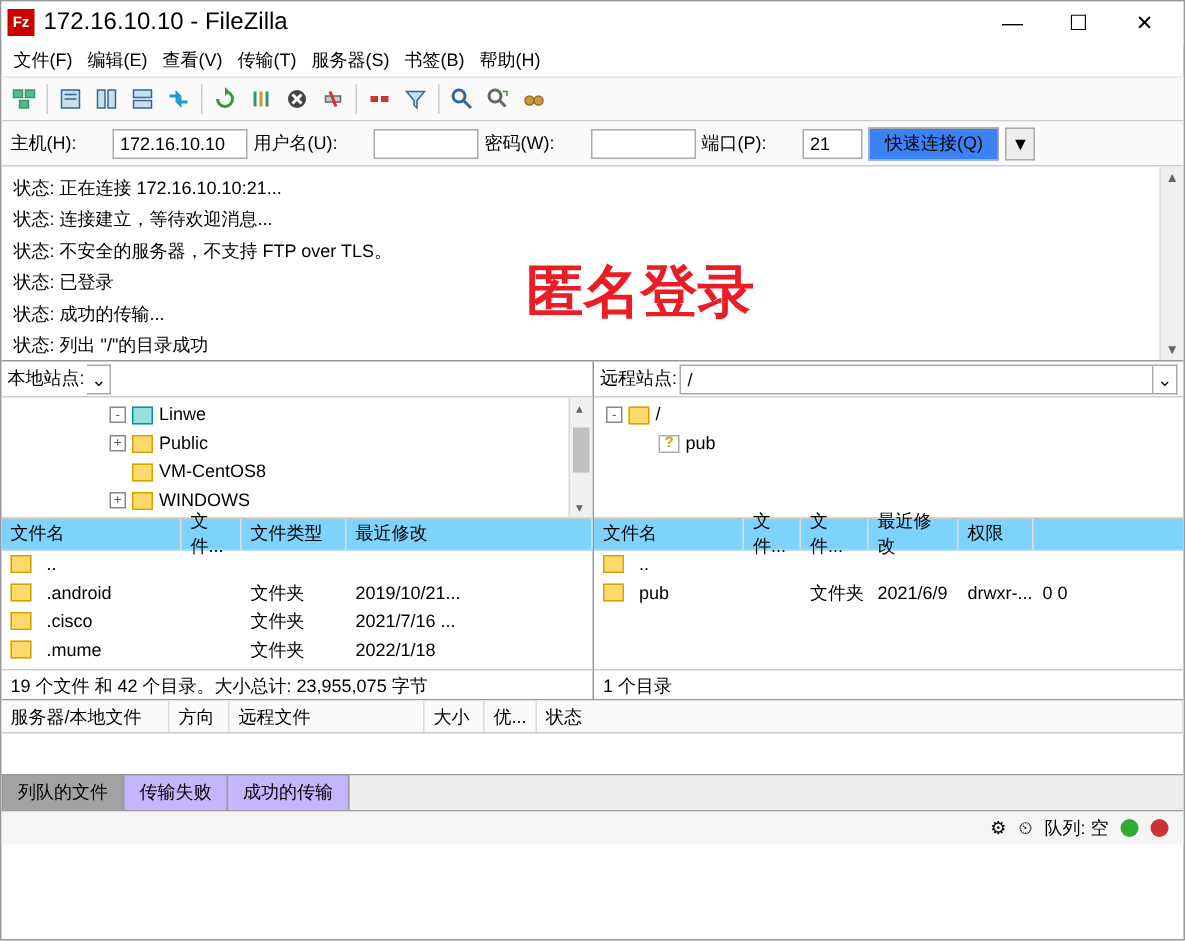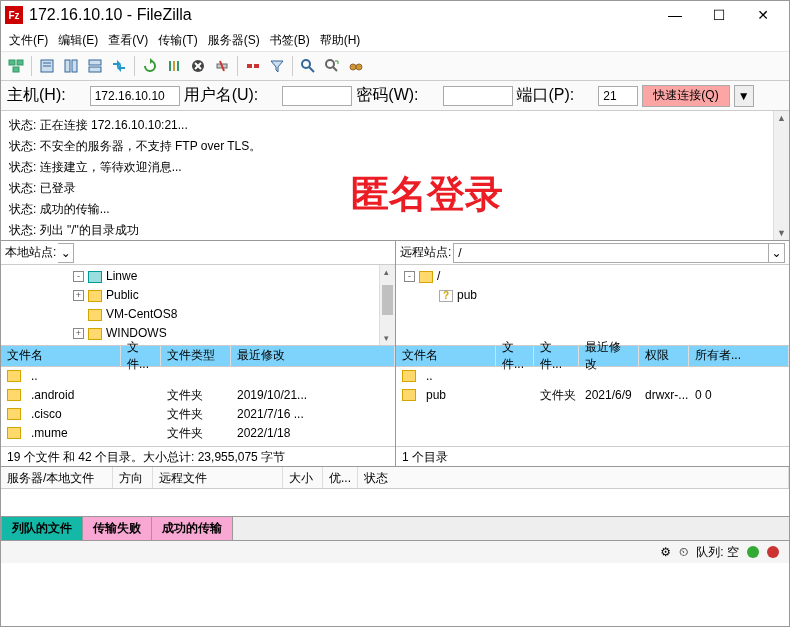--- a/index.html
+++ b/index.html
@@ -9,23 +9,23 @@
 .titlebar .title { flex: 1; font-size: 16px; }
 .winbtns { display: flex; }
 .winbtn { width: 44px; height: 28px; display:flex; align-items:center; justify-content:center; font-size:14px; }
 .menubar { height: 22px; display: flex; align-items: center; padding: 0 4px; gap: 2px; }
 .menuitem { padding: 2px 4px; }
 .toolbar { height: 30px; border-top:1px solid #e6e6e6; border-bottom:1px solid #ccc; display:flex; align-items:center; padding: 0 4px; gap:2px; background:#fafafa;}
 .tbtn { width:22px; height:22px; display:flex; align-items:center; justify-content:center; border:1px solid transparent;}
 .tbtn svg { width:16px; height:16px; }
 .tsep { width:1px; height:20px; background:#ccc; margin:0 2px;}
 .quickbar { height: 30px; border-bottom:1px solid #ccc; display:flex; align-items:center; padding: 2px 6px; gap:4px; background:#fafafa;}
-.quickbar label { font-size:16px; }
+.quickbar label { font-size:12px; }
 .quickbar input { border:1px solid #aaa; height:20px; padding:0 4px; font-size:12px;margin-left:20px;}
-.quickbtn { border:1px solid #aaa; height:22px; padding:0 10px; background:#fca5a5; }
+.quickbtn { border:1px solid #aaa; height:22px; padding:0 10px; background:#3b82f6; }
 .dropbtn { border:1px solid #aaa; height:22px; width:20px; background:#eee; display:flex; align-items:center; justify-content:center;}
 .logpanel { height: 130px; border-bottom:1px solid #999; position:relative; padding:4px 8px; overflow:hidden;}
 .logpanel .scroll { position:absolute; right:0; top:0; bottom:0; width:16px; background:#f0f0f0; border-left:1px solid #ddd;}
 .logpanel .scroll::before { content:'▲'; position:absolute; top:2px; left:3px; font-size:9px; color:#666;}
 .logpanel .scroll::after { content:'▼'; position:absolute; bottom:2px; left:3px; font-size:9px; color:#666;}
 .logline { line-height: 21px; }
 .annot { position:absolute; color:#ec1c24; font-size:38px; font-weight:600; font-family:"SimHei","Microsoft YaHei"; left:350px; top:58px;}
 .splitrow { display:flex; height:226px; border-bottom:1px solid #999;}
 .leftpane { width:395px; border-right:1px solid #999; display:flex; flex-direction:column;}
 .rightpane { flex:1; display:flex; flex-direction:column;}
@@ -50,22 +50,22 @@
 .listhdr .col { border-right:1px solid #ddd; padding:3px 6px; display:flex; align-items:center;}
 .listbody { flex:0 0 60px; overflow:hidden; position:relative;}
 .listrow { display:flex; height:19px; align-items:center;}
 .listrow .cell { padding:0 6px; overflow:hidden; white-space:nowrap;}
 .listrow .fico { margin-left:6px; margin-right:4px; }
 .statusline { height:20px; padding:2px 6px; font-size:12px; border-top:1px solid #ccc;}
 .queuehdr { height:22px; border-bottom:1px solid #ccc; display:flex; background:#fafafa;}
 .queuehdr .col { border-right:1px solid #ddd; padding:3px 6px;}
 .queuebody { height:28px; border-bottom:1px solid #999;}
 .tabs { height:24px; display:flex; align-items:flex-end; background:#eee; border-bottom:1px solid #999;}
-.tab { padding:3px 10px; border:1px solid #999; border-bottom:0; background:#f9a8d4; margin-right:-1px;font-weight:bold;}
-.tab.active { background:#14b8a6; font-weight:bold;}
+.tab { padding:3px 10px; border:1px solid #999; border-bottom:0; background:#c4b5fd; margin-right:-1px;}
+.tab.active { background:#a3a3a3; font-weight:normal;}
 .statusbar { height:22px; display:flex; align-items:center; justify-content:flex-end; padding:0 10px; gap:8px; background:#f5f5f5;}
 .led { width:12px; height:12px; border-radius:50%; }
 .led.green { background:#3a3;}
 .led.red { background:#c33;}
 </style>
 </head>
 <body>
 
 <div class="titlebar">
   <div class="appicon">Fz</div>
@@ -190,22 +190,22 @@
   <label>密码(W):</label>
   <input type="password" style="width: 70px;" value="">
   <label>端口(P):</label>
   <input style="width: 40px;" value="21">
   <button class="quickbtn">快速连接(Q)</button>
   <div class="dropbtn">▼</div>
 </div>
 
 <div class="logpanel">
   <div class="logline"><span>状态:</span>&nbsp;<span>正在连接 172.16.10.10:21...</span></div>
+  <div class="logline"><span>状态:</span>&nbsp;<span>连接建立，等待欢迎消息...</span></div>
   <div class="logline"><span>状态:</span>&nbsp;<span>不安全的服务器，不支持 FTP over TLS。</span></div>
-  <div class="logline"><span>状态:</span>&nbsp;<span>连接建立，等待欢迎消息...</span></div>
   <div class="logline"><span>状态:</span>&nbsp;<span>已登录</span></div>
   <div class="logline"><span>状态:</span>&nbsp;<span>成功的传输...</span></div>
   <div class="logline"><span>状态:</span>&nbsp;<span>列出 "/"的目录成功</span></div>
   <div class="annot">匿名登录</div>
   <div class="scroll"></div>
 </div>
 
 <div class="splitrow">
 
   <div class="leftpane">
@@ -303,21 +303,20 @@
             <span>pub</span>
           </div>
       </div>
     </div>
     <div class="listhdr">
       <div class="col" style="width:100px">文件名</div>
       <div class="col" style="width:38px">文件...</div>
       <div class="col" style="width:45px">文件...</div>
       <div class="col" style="width:60px">最近修改</div>
       <div class="col" style="width:50px">权限</div>
-      <div class="col" style="flex:1">所有者...</div>
     </div>
     <div class="listbody" style="flex:1">
       <div class="listrow">
           <span class="fico"></span>
           <span class="cell" style="width:76px">..</span>
         </div>
       <div class="listrow">
           <span class="fico"></span>
           <span class="cell" style="width:76px">pub</span>
           <span class="cell" style="width:38px"></span>

